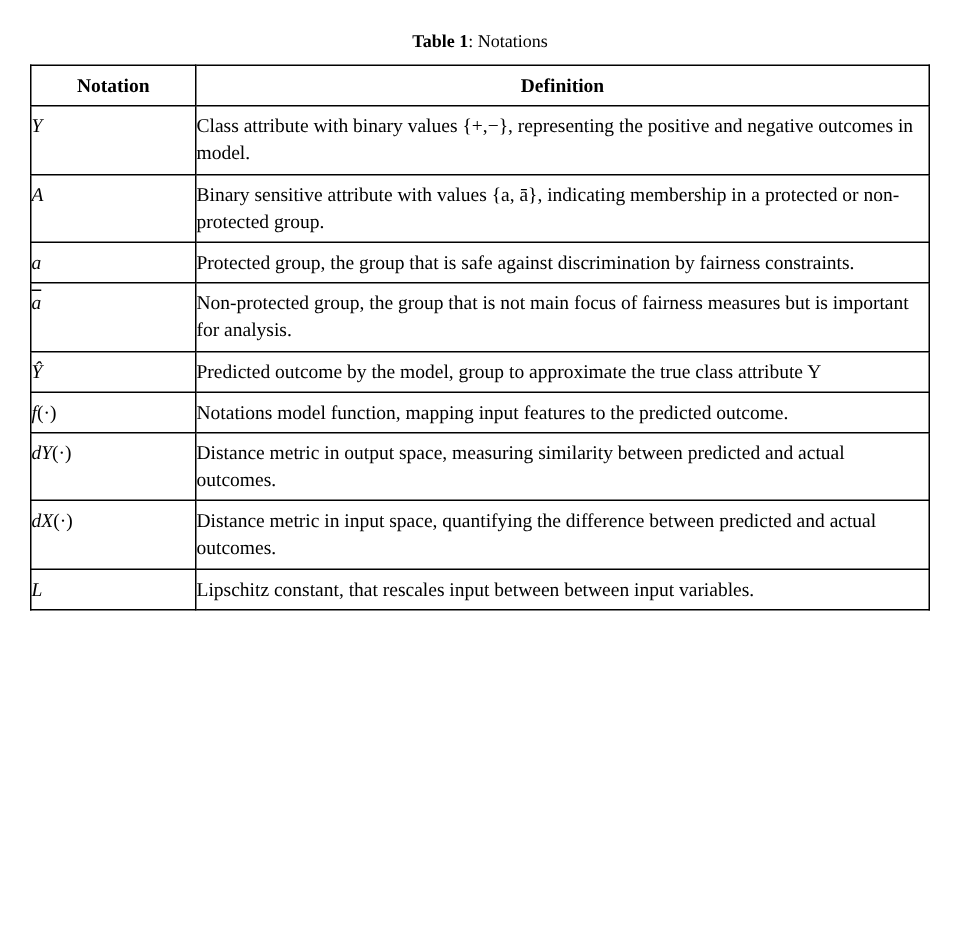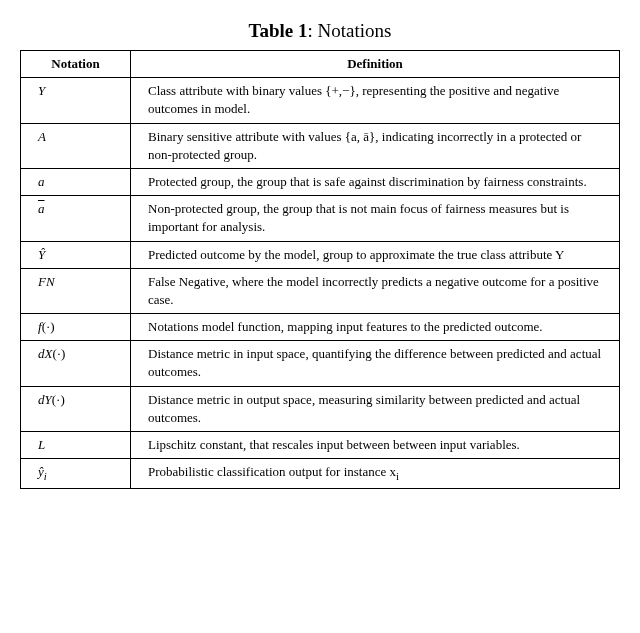--- a/index.html
+++ b/index.html
@@ -12,35 +12,35 @@
       align-items: flex-start;
       padding: 20px;
       width: 640px;
       min-height: 633px;
     }
     .table-container {
       width: 600px;
     }
     .table-title {
       text-align: center;
-      font-size: 19px;
+      font-size: 12px;
       margin-bottom: 8px;
       font-weight: normal;
     }
     .table-title strong {
       font-weight: bold;
     }
     table {
       width: 100%;
       border-collapse: collapse;
       border: 1.5px solid #000;
     }
     th, td {
       border: 1px solid #000;
-      padding: 4px 17px;
+      padding: 4px 0;
       vertical-align: top;
       line-height: 1.4;
     }
     thead th {
       font-weight: bold;
       border-bottom: 1.5px solid #000;
       background: #fff;
     }
     .col-notation {
       width: 110px;
@@ -64,53 +64,45 @@
         <th class="col-def">Definition</th>
       </tr>
     </thead>
     <tbody id="table-body">
     <tr>
           <td class="col-notation"><i>Y</i></td>
           <td class="col-def">Class attribute with binary values {+,−}, representing the positive and negative outcomes in model.</td>
         </tr>
         <tr>
           <td class="col-notation"><i>A</i></td>
-          <td class="col-def">Binary sensitive attribute with values {a, ā}, indicating incorrectly in a protected or non-protected group.</td>
+          <td class="col-def">Binary sensitive attribute with values {a, ā}, indicating membership in a protected or non-protected group.</td>
         </tr>
         <tr>
           <td class="col-notation"><i>a</i></td>
           <td class="col-def">Protected group, the group that is safe against discrimination by fairness constraints.</td>
         </tr>
         <tr>
           <td class="col-notation"><span style="text-decoration:overline;font-style:italic;">a</span></td>
           <td class="col-def">Non-protected group, the group that is not main focus of fairness measures but is important for analysis.</td>
         </tr>
         <tr>
           <td class="col-notation"><i>Ŷ</i></td>
           <td class="col-def">Predicted outcome by the model, group to approximate the true class attribute Y</td>
         </tr>
         <tr>
-          <td class="col-notation"><i>FN</i></td>
-          <td class="col-def">False Negative, where the model incorrectly predicts a negative outcome for a positive case.</td>
+          <td class="col-notation"><i>f</i>(·)</td>
+          <td class="col-def">Notations model function, mapping input features to the predicted outcome.</td>
         </tr>
         <tr>
-          <td class="col-notation"><i>f</i>(·)</td>
-          <td class="col-def">Notations model function, mapping input features to the predicted outcome.</td>
+          <td class="col-notation"><i>dY</i>(·)</td>
+          <td class="col-def">Distance metric in output space, measuring similarity between predicted and actual outcomes.</td>
         </tr>
         <tr>
           <td class="col-notation"><i>dX</i>(·)</td>
           <td class="col-def">Distance metric in input space, quantifying the difference between predicted and actual outcomes.</td>
         </tr>
         <tr>
-          <td class="col-notation"><i>dY</i>(·)</td>
-          <td class="col-def">Distance metric in output space, measuring similarity between predicted and actual outcomes.</td>
-        </tr>
-        <tr>
           <td class="col-notation"><i>L</i></td>
           <td class="col-def">Lipschitz constant, that rescales input between between input variables.</td>
-        </tr>
-        <tr>
-          <td class="col-notation"><i>ŷ<sub>i</sub></i></td>
-          <td class="col-def">Probabilistic classification output for instance x<sub>i</sub></td>
         </tr>
       </tbody>
   </table>
 </div>
 
 </body></html>

